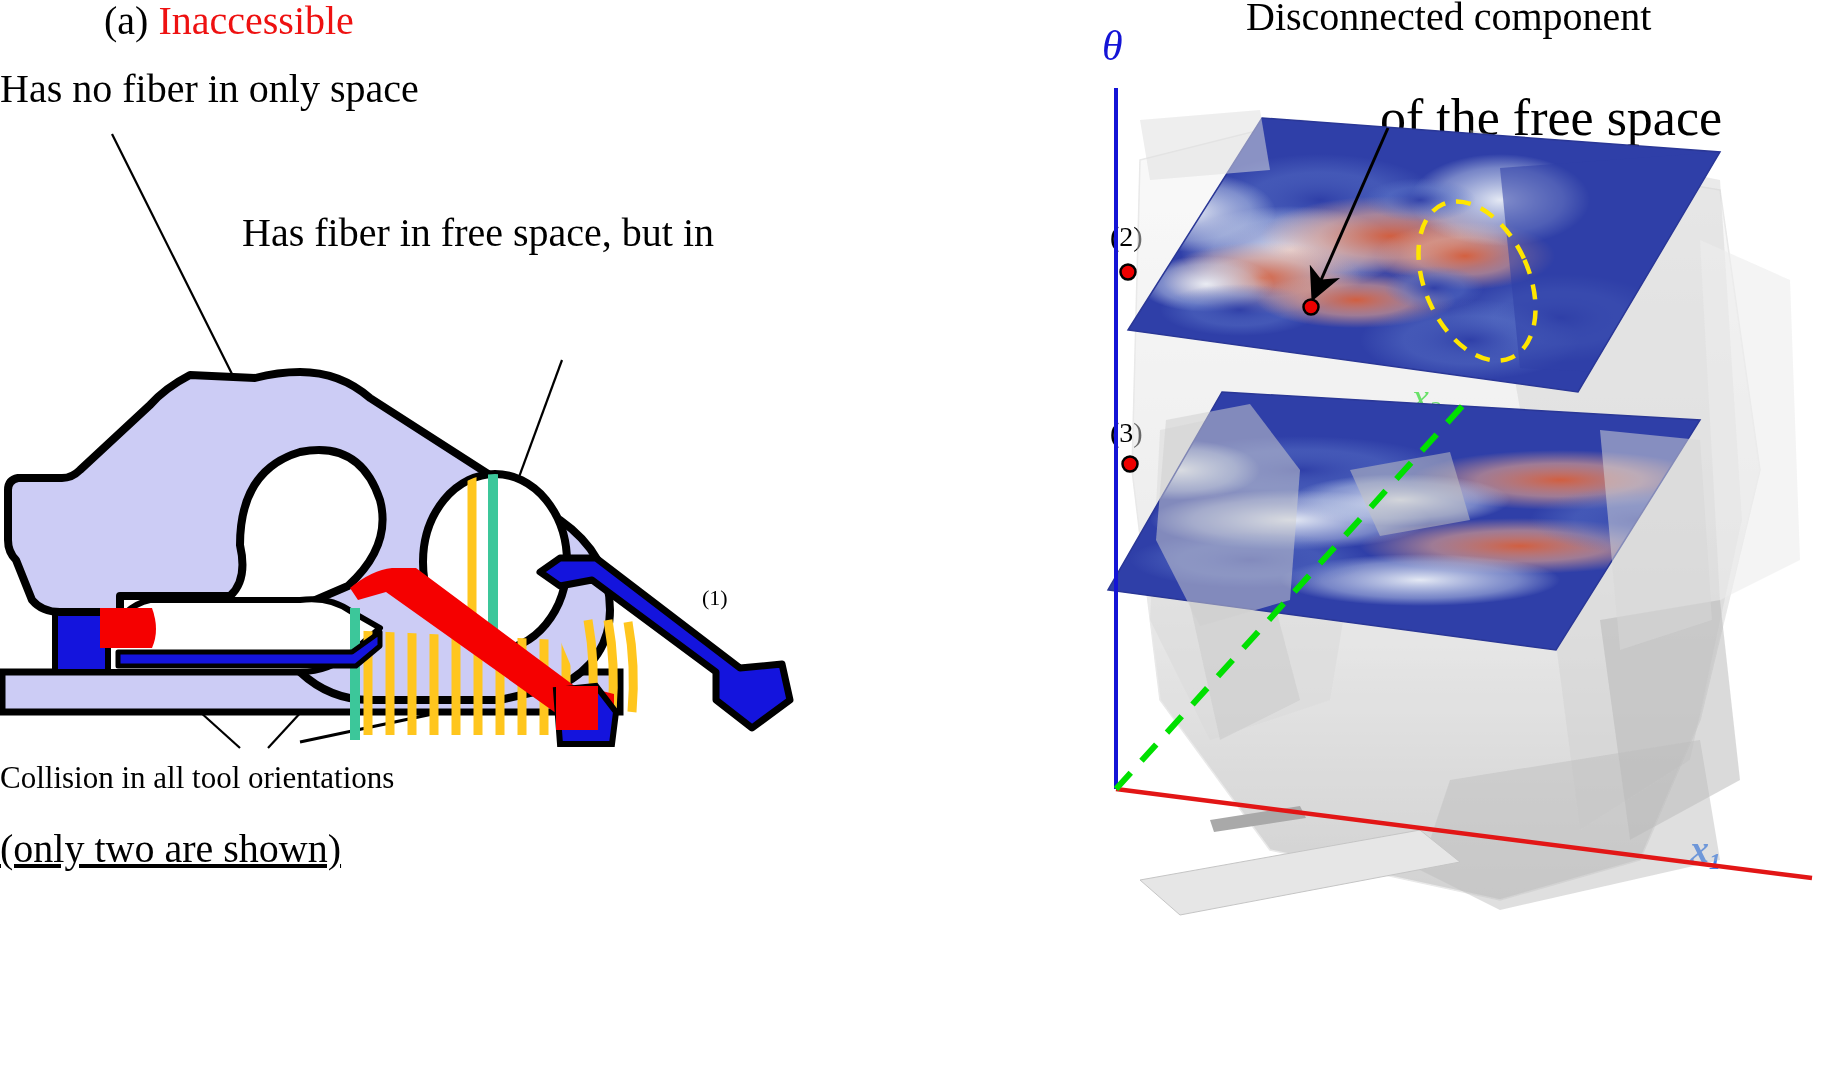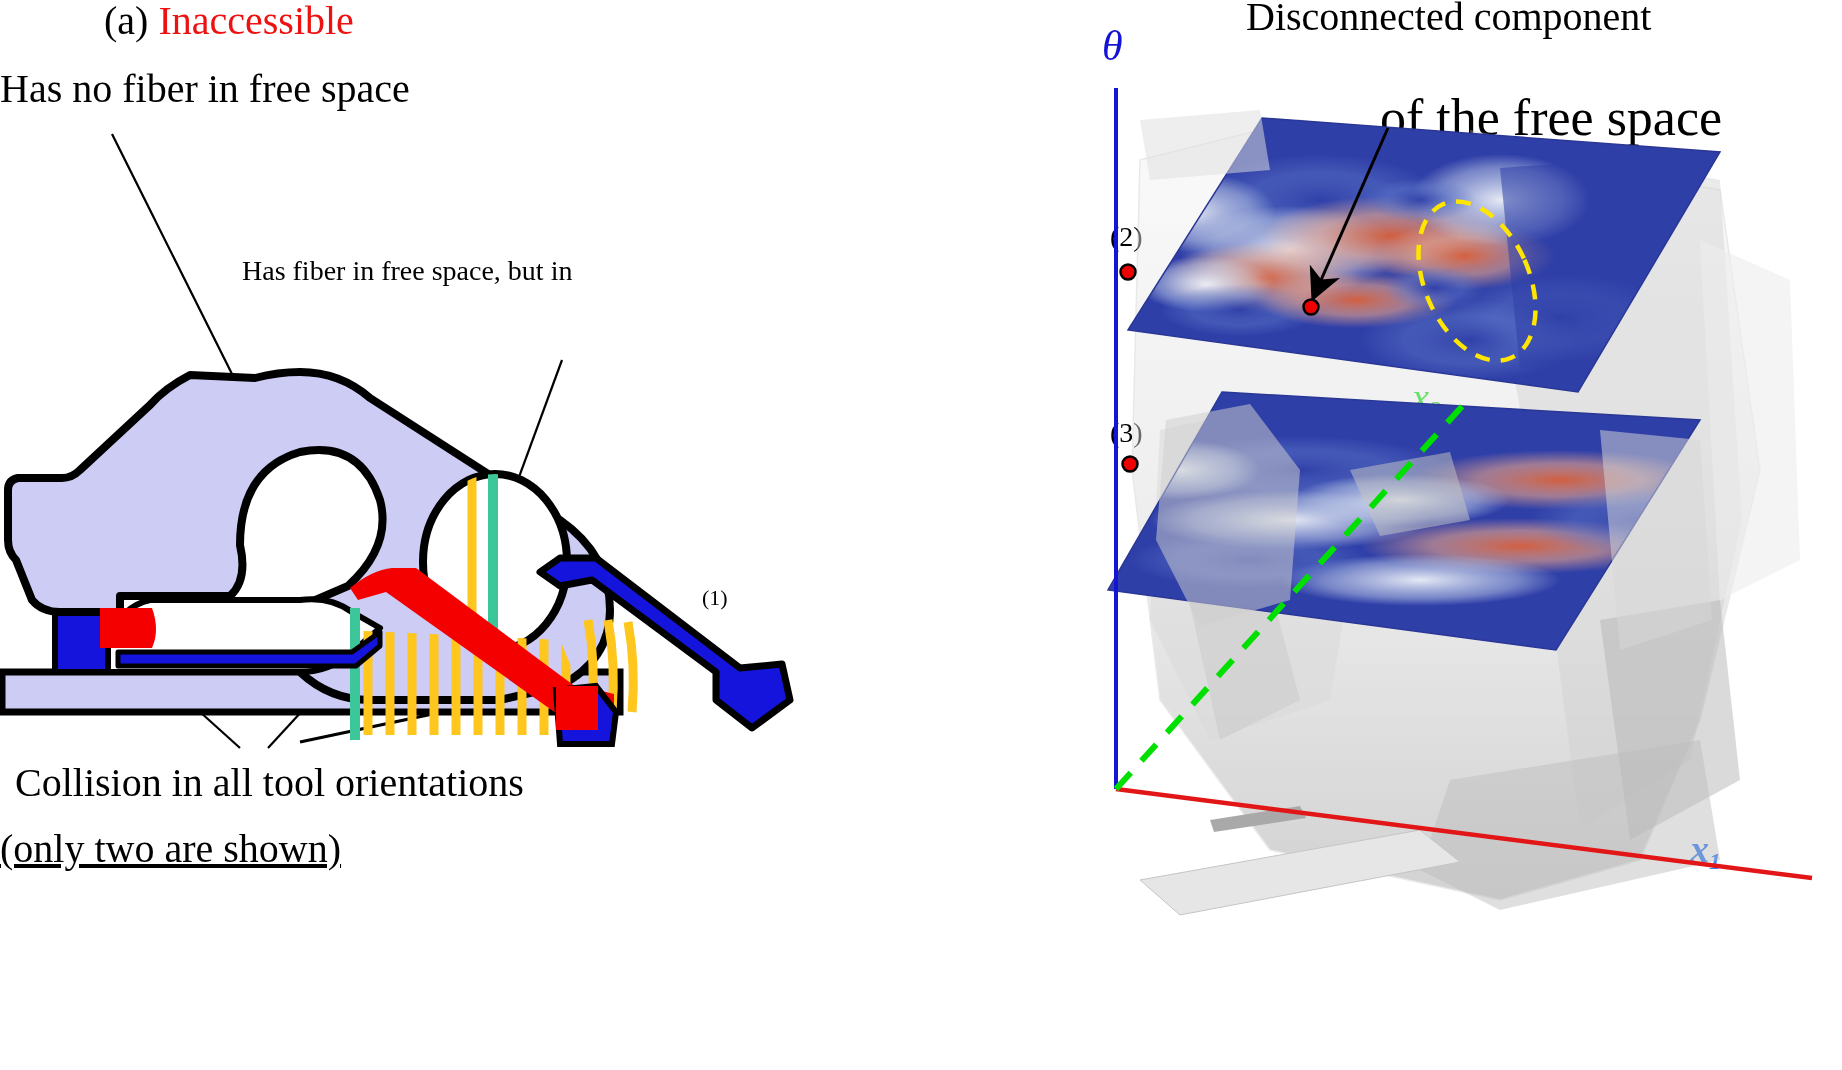--- a/index.html
+++ b/index.html
@@ -18,25 +18,25 @@
 </style>
 </head>
 <body>
 
 <div class="fig">
 
   <div class="txt" style="left:104px;top:0;font-size:40px;">
     <span>(a)</span>
     <span class="t-red">Inaccessible</span>
   </div>
-  <div class="txt" style="left:0px;top:68px;font-size:40px;">Has no fiber in free space</div>
-
-  <div class="txt" style="left:242px;top:212px;font-size:28px;margin-top:44px;">Has fiber in free space, but in</div>
-
-  <div class="txt" style="left:15px;top:762px;font-size:40px;">Collision in all tool orientations</div>
+  <div class="txt" style="left:0px;top:68px;font-size:40px;">Has no fiber in only space</div>
+
+  <div class="txt" style="left:242px;top:212px;font-size:40px;">Has fiber in free space, but in</div>
+
+  <div class="txt" style="left:0px;top:762px;font-size:31px;">Collision in all tool orientations</div>
   <div class="txt" style="left:0px;top:828px;font-size:40px;text-decoration:underline;">(only two are shown)</div>
 
   <div class="txt" style="left:702px;top:586px;font-size:22px;">(1)</div>
 
   <svg width="920" height="1070" viewBox="0 0 920 1070">
     <defs>
       <marker id="arrH" markerWidth="11" markerHeight="11" refX="9" refY="5.5" orient="auto">
         <path d="M0,0 L11,5.5 L0,11 L3,5.5 Z" fill="#000"></path>
       </marker>
       <clipPath id="fiberClip">

